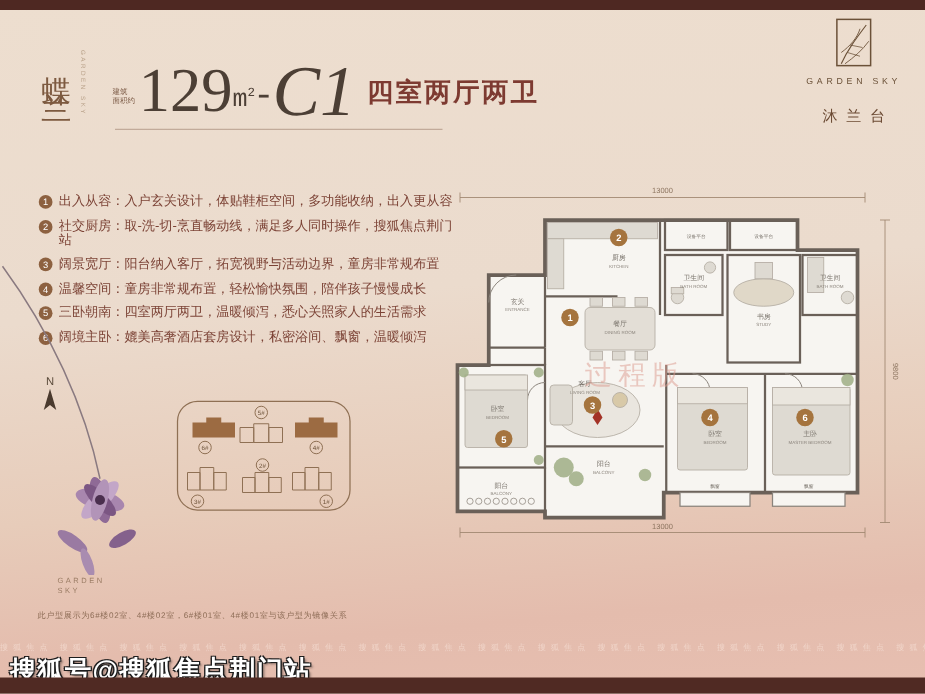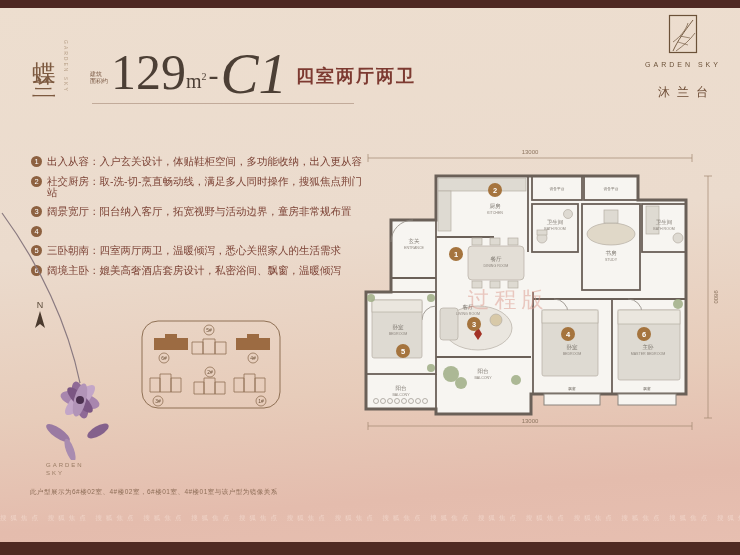--- a/index.html
+++ b/index.html
@@ -13,25 +13,25 @@
   
   .plan-name{position:absolute;left:28px;top:42px;writing-mode:vertical-rl;
     font-family:"Liberation Serif",serif;font-size:24px;letter-spacing:12px;color:#7d5a40;}
   .plan-name-en{position:absolute;left:63px;top:40px;writing-mode:vertical-rl;
     font-size:5px;letter-spacing:2px;color:#b9a28a;}
 
   
   .headline{position:absolute;left:90px;top:50px;display:flex;align-items:flex-end;color:#4c3f35;}
   .area-prefix{font-size:6px;line-height:7px;color:#7b5a45;margin-right:3px;padding-bottom:9px;white-space:pre-line;}
   .area-num{font-family:"Liberation Serif",serif;font-size:50px;line-height:44px;}
-  .area-unit{font-family:Liberation Serif, serif;font-size:20px;line-height:20px;padding-bottom:3px;}
+  .area-unit{font-family:Liberation Mono, monospace;font-size:20px;line-height:20px;padding-bottom:3px;}
   .area-unit sup{font-size:10px;}
   .area-dash{font-family:"Liberation Serif",serif;font-size:30px;line-height:30px;padding:0 2px 4px 2px;}
   .type-code{font-family:"Liberation Serif",serif;font-style:italic;font-size:57px;line-height:40px;}
-  .layout-txt{font-size:18px;color:#7d3a31;letter-spacing:2px;margin-left:9px;padding-bottom:6px;font-weight:bold;}
+  .layout-txt{font-size:21px;color:#7d3a31;letter-spacing:2px;margin-left:9px;padding-bottom:6px;font-weight:bold;}
   .head-rule{position:absolute;left:92px;top:103px;width:262px;height:1px;background:rgba(125,90,70,.38);}
 
   
   .logo{position:absolute;left:628px;top:14px;width:110px;text-align:center;color:#6b5138;}
   .logo .emblem{display:inline-block;}
   .logo .en{font-size:7px;letter-spacing:3px;margin-top:3px;}
   .logo .cn{font-size:12px;letter-spacing:7px;margin-top:16px;color:#6b4a33;text-indent:7px;}
 
   
   .features{position:absolute;left:31px;top:156px;width:340px;}
@@ -100,20 +100,21 @@
     <div class="feat">
       <span class="num">2</span>
       <span>社交厨房：取-洗-切-烹直畅动线，满足多人同时操作，搜狐焦点荆门站</span>
       </div>
     <div class="feat">
       <span class="num">3</span>
       <span>阔景宽厅：阳台纳入客厅，拓宽视野与活动边界，童房非常规布置</span>
       </div>
     <div class="feat">
       <span class="num">4</span>
+      <span>温馨空间：童房非常规布置，轻松愉快氛围，陪伴孩子慢慢成长</span>
       </div>
     <div class="feat">
       <span class="num">5</span>
       <span>三卧朝南：四室两厅两卫，温暖倾泻，悉心关照家人的生活需求</span>
       </div>
     <div class="feat">
       <span class="num">6</span>
       <span>阔境主卧：媲美高奢酒店套房设计，私密浴间、飘窗，温暖倾泻</span>
       </div>
   </div>
@@ -319,15 +320,16 @@
       <ellipse cx="98" cy="226" rx="12" ry="5" fill="#84618c" transform="rotate(-30 98 226)"></ellipse>
       <ellipse cx="70" cy="245" rx="12" ry="4" fill="#a98cb0" transform="rotate(70 70 245)"></ellipse>
     </g>
   </svg>
 
   <div class="footer-brand">GARDEN
 SKY</div>
   <div class="disclaimer">此户型展示为6#楼02室、4#楼02室，6#楼01室、4#楼01室与该户型为镜像关系</div>
 
   <div class="wm-faint">搜狐焦点 搜狐焦点 搜狐焦点 搜狐焦点 搜狐焦点 搜狐焦点 搜狐焦点 搜狐焦点 搜狐焦点 搜狐焦点 搜狐焦点 搜狐焦点 搜狐焦点 搜狐焦点 搜狐焦点 搜狐焦点</div>
+  <div class="wm-bold">搜狐号@搜狐焦点荆门站</div>
 
   <div class="bar bottom"></div>
 </div>
 
 </body></html>

